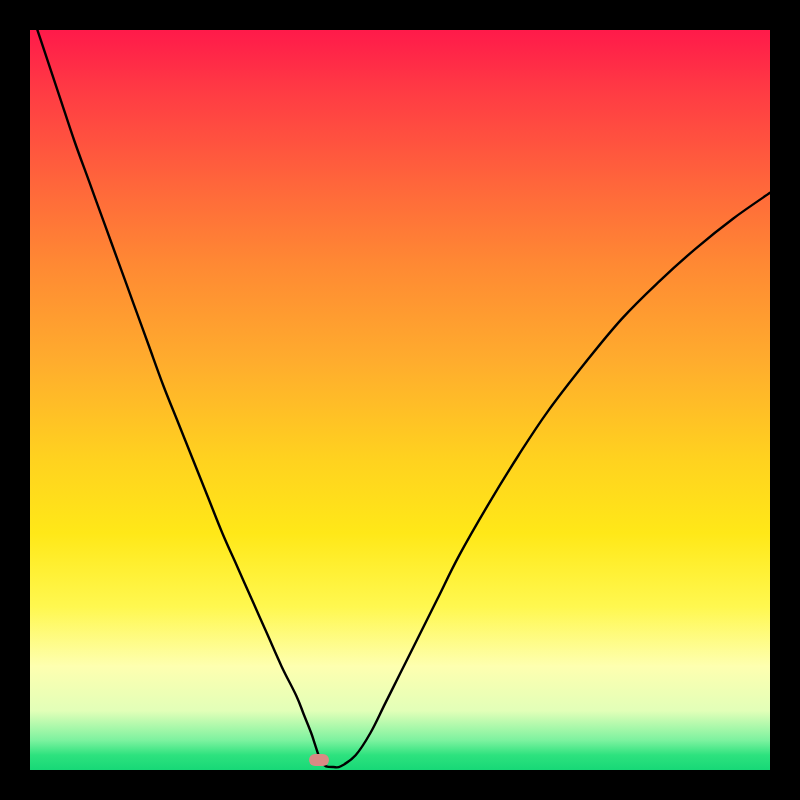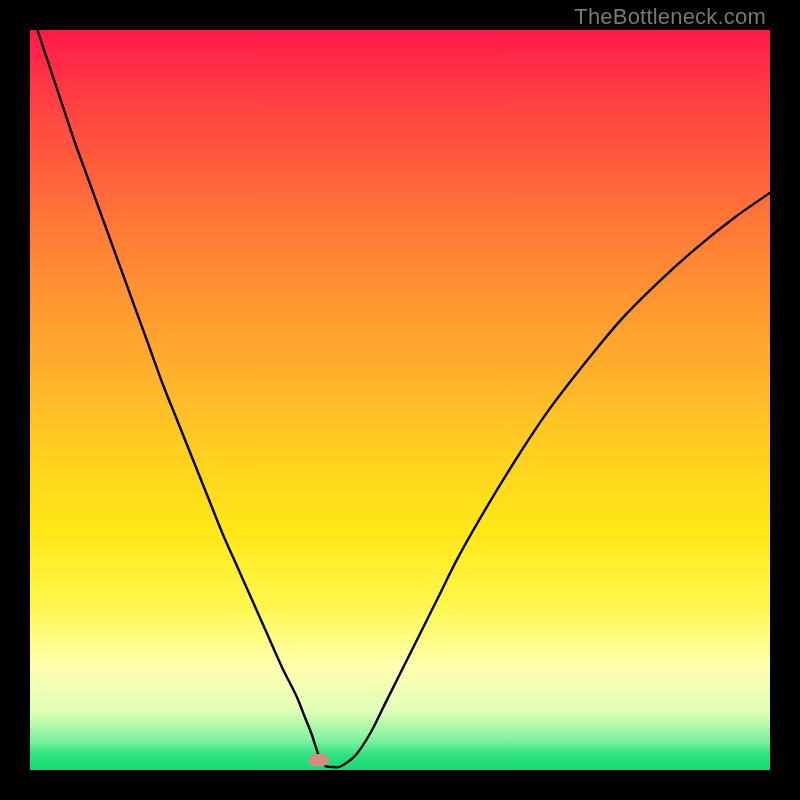--- a/index.html
+++ b/index.html
@@ -60,21 +60,20 @@
     height: 12px;
     background: #d98a84;
     border-radius: 6px;
   }
 </style>
 </head>
 <body>
 
 <div class="frame">
 
-  <div class="watermark">TheBottleneck.com</div>
 
   <div class="plot">
 
     <svg class="curve" viewBox="0 0 740 740" preserveAspectRatio="none">
       <path id="curve-path" d="M 0 -22.200000000000045 C 2.664 -14.20800000000003, 9.472000000000001 6.216000000000033, 14.8 22.200000000000045 C 20.128 38.184000000000054, 24.272000000000002 50.61600000000003, 29.6 66.60000000000002 C 34.928 82.58400000000002, 39.071999999999996 95.68200000000002, 44.4 111 C 49.728 126.31799999999998, 53.872 137.04799999999994, 59.2 151.69999999999993 C 64.528 166.35199999999992, 68.672 177.74799999999996, 74 192.39999999999998 C 79.328 207.052, 83.472 218.44799999999995, 88.8 233.09999999999997 C 94.128 247.75199999999998, 98.272 259.148, 103.60000000000001 273.8 C 108.92800000000001 288.452, 113.072 299.84800000000007, 118.4 314.50000000000006 C 123.72800000000001 329.15200000000004, 127.87199999999999 341.214, 133.2 355.2 C 138.528 369.186, 142.672 378.88000000000005, 148 392.20000000000005 C 153.328 405.52000000000004, 157.472 415.88, 162.8 429.2 C 168.12800000000001 442.52, 172.272 452.88, 177.6 466.2 C 182.928 479.52, 187.072 490.546, 192.4 503.2 C 197.728 515.854, 201.872 524.5120000000001, 207.20000000000002 536.5 C 212.52800000000002 548.4879999999999, 216.672 557.8119999999999, 222 569.8 C 227.328 581.788, 231.472 591.112, 236.8 603.1 C 242.12800000000001 615.0880000000001, 246.27200000000002 625.078, 251.60000000000002 636.4 C 256.928 647.722, 262.404 657.342, 266.4 666 C 270.39599999999996 674.658, 271.136 677.84, 273.8 684.5 C 276.464 691.16, 279.202 697.672, 281.2 703 C 283.198 708.328, 283.56800000000004 710.104, 284.90000000000003 714.1 C 286.232 718.096, 287.26800000000003 721.87, 288.6 725.2 C 289.932 728.5300000000001, 290.968 730.6020000000001, 292.3 732.6 C 293.632 734.598, 294.002 735.5007999999999, 296 736.3 C 297.998 737.0992, 300.736 737.04, 303.4 737.04 C 306.06399999999996 737.04, 306.80400000000003 738.4312, 310.8 736.3 C 314.796 734.1687999999999, 320.272 731.1940000000001, 325.6 725.2 C 330.92800000000005 719.206, 335.07200000000006 712.3240000000001, 340.40000000000003 703 C 345.728 693.6759999999999, 349.872 684.056, 355.2 673.4 C 360.52799999999996 662.7439999999999, 364.67199999999997 654.4559999999999, 370 643.8 C 375.32800000000003 633.144, 378.14 627.5200000000001, 384.8 614.2 C 391.46000000000004 600.88, 399.00800000000004 585.784, 407.00000000000006 569.8 C 414.9920000000001 553.8159999999999, 419.876 542.716, 429.2 525.4 C 438.524 508.084, 448.144 491.582, 458.8 473.6 C 469.456 455.61800000000005, 477.744 442.15, 488.40000000000003 425.5 C 499.05600000000004 408.85, 506.012 397.75000000000006, 518 381.1 C 529.9879999999999 364.45, 541.68 349.6499999999999, 555 332.99999999999994 C 568.32 316.34999999999997, 578.68 303.252, 592 288.6 C 605.32 273.94800000000004, 615.68 264.25399999999996, 629 251.59999999999997 C 642.32 238.94599999999997, 652.68 229.62200000000004, 666 218.30000000000007 C 679.32 206.9780000000001, 689.68 198.69000000000005, 703 188.70000000000005 C 716.32 178.71000000000004, 733.34 167.46199999999996, 740 162.79999999999995" fill="none" stroke="#000" stroke-width="2.4" stroke-linejoin="round" stroke-linecap="round"></path>
     </svg>
 
     <div class="marker"></div>
 
   </div>

